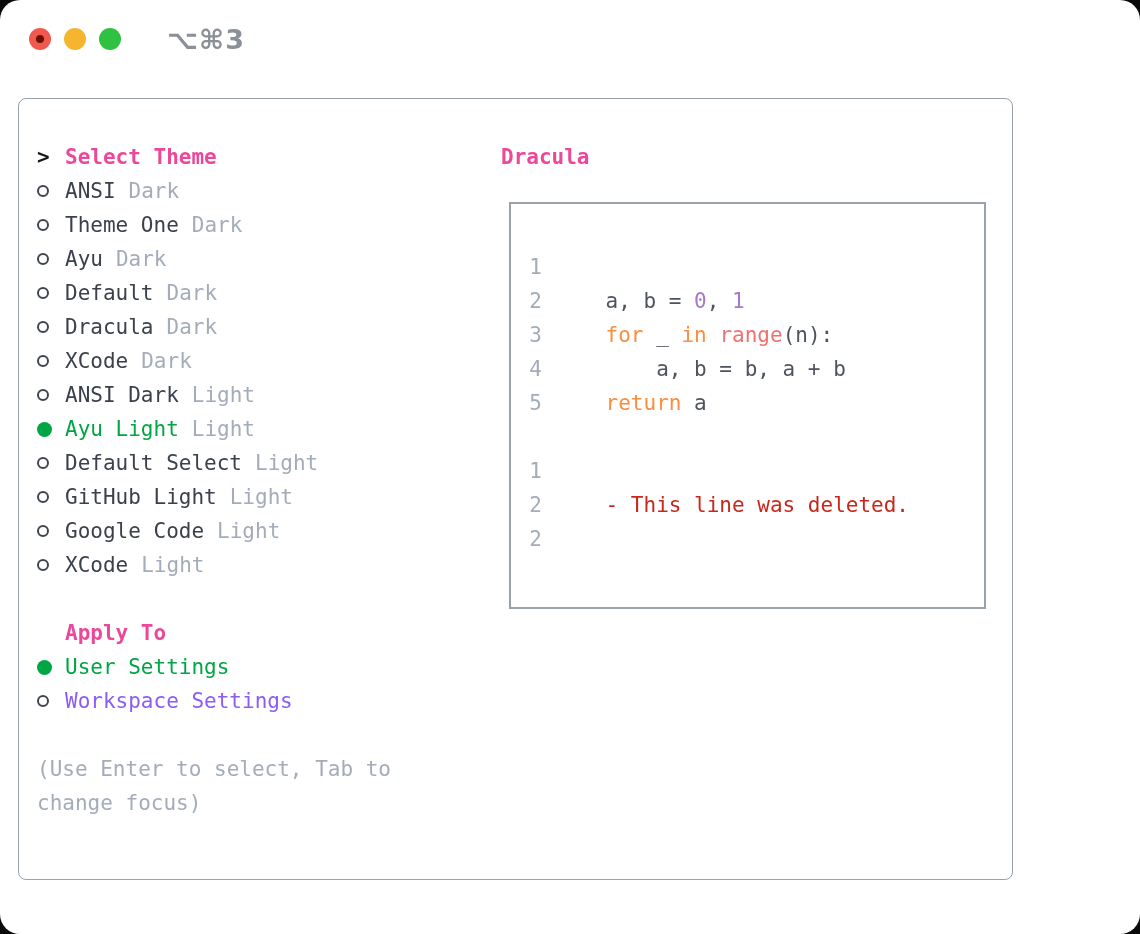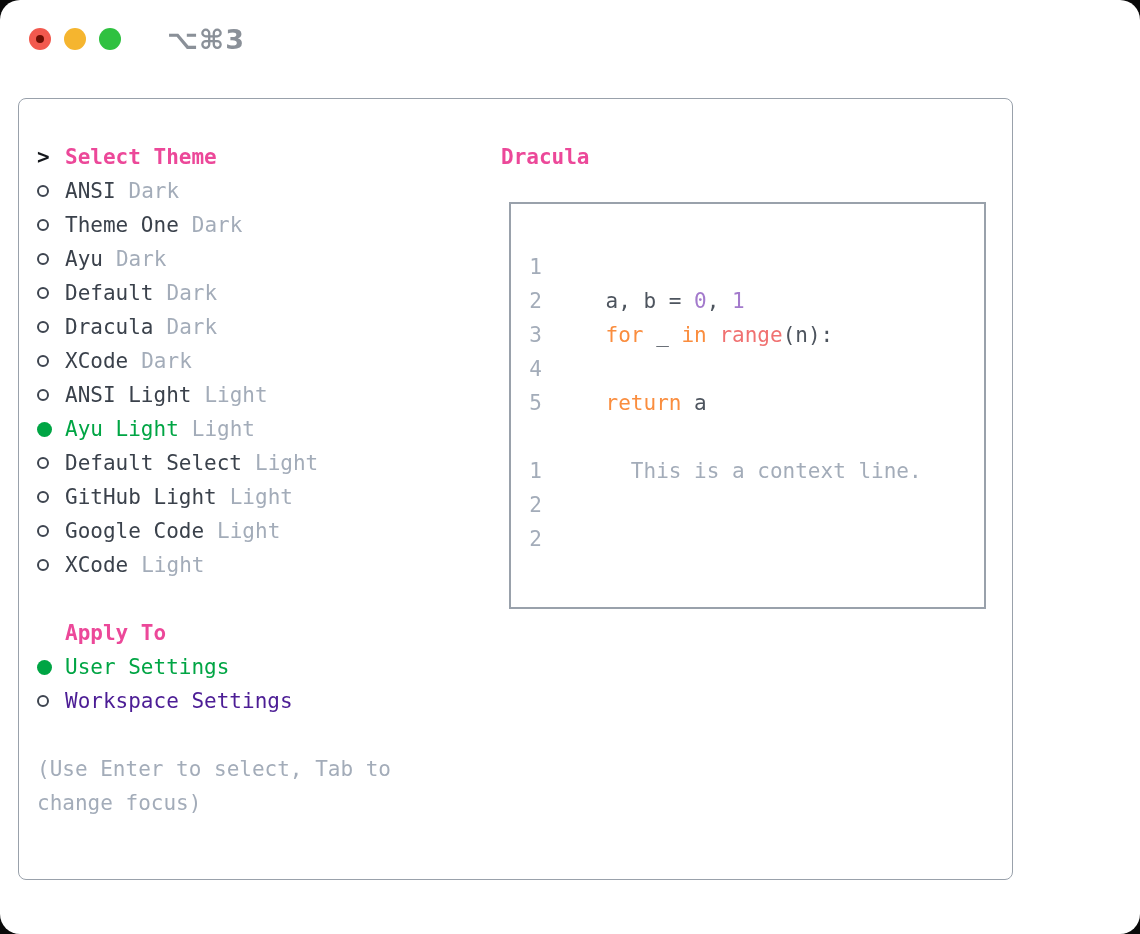--- a/index.html
+++ b/index.html
@@ -34,21 +34,21 @@
   .hdr { font-weight:bold; color:#ec4899; }
   .prompt { font-weight:bold; color:#14171c; font-size:21px; }
 
   .dot { width:12px; height:12px; border:2px solid #3e4550; border-radius:50%; }
   .dot-filled { width:15px; height:15px; border-radius:50%; background:var(--accent-green); }
 
   .left-col { position:absolute; left:18px; top:41px; }
   .name { color:#3a414b; }
   .name.sel { color:var(--accent-green); }
   .variant { color:var(--muted); margin-left:13px; }
-  .apply-label { color:#4c1d95; }
+  .apply-label { color:#8b5cf6; }
   .apply-label.sel { color:var(--accent-green); }
   .hint { color:var(--muted); }
 
   
   .preview-hdr { position:absolute; left:482px; top:41px; }
   .preview-box {
     position:absolute; left:490px; top:103px; width:477px; height:407px;
     border:2px solid #99a1ab; background:#ffffff; padding:46px 0 0 18px; overflow:hidden;
   }
   .code-line { height:34px; font-size:21px; white-space:pre; display:flex; align-items:center; }
@@ -84,21 +84,21 @@
         <span class="hdr">Select Theme</span>
       </div>
 
       <div id="theme-items">
           <div class="row"><span class="icon-col"><span class="dot"></span></span><span class="name">ANSI</span><span class="variant">Dark</span></div>
           <div class="row"><span class="icon-col"><span class="dot"></span></span><span class="name">Theme One</span><span class="variant">Dark</span></div>
           <div class="row"><span class="icon-col"><span class="dot"></span></span><span class="name">Ayu</span><span class="variant">Dark</span></div>
           <div class="row"><span class="icon-col"><span class="dot"></span></span><span class="name">Default</span><span class="variant">Dark</span></div>
           <div class="row"><span class="icon-col"><span class="dot"></span></span><span class="name">Dracula</span><span class="variant">Dark</span></div>
           <div class="row"><span class="icon-col"><span class="dot"></span></span><span class="name">XCode</span><span class="variant">Dark</span></div>
-          <div class="row"><span class="icon-col"><span class="dot"></span></span><span class="name">ANSI Light</span><span class="variant">Light</span></div>
+          <div class="row"><span class="icon-col"><span class="dot"></span></span><span class="name">ANSI Dark</span><span class="variant">Light</span></div>
           <div class="row"><span class="icon-col"><span class="dot-filled"></span></span><span class="name sel">Ayu Light</span><span class="variant">Light</span></div>
           <div class="row"><span class="icon-col"><span class="dot"></span></span><span class="name">Default Select</span><span class="variant">Light</span></div>
           <div class="row"><span class="icon-col"><span class="dot"></span></span><span class="name">GitHub Light</span><span class="variant">Light</span></div>
           <div class="row"><span class="icon-col"><span class="dot"></span></span><span class="name">Google Code</span><span class="variant">Light</span></div>
           <div class="row"><span class="icon-col"><span class="dot"></span></span><span class="name">XCode</span><span class="variant">Light</span></div>
         </div>
 
       <div class="row"></div>
 
       <div class="row">
@@ -119,23 +119,23 @@
 
     <div class="row preview-hdr">
       <span class="hdr">Dracula</span>
     </div>
 
     <div class="preview-box">
       <div id="code-lines">
           <div class="code-line"><span class="gutter">1</span></div>
           <div class="code-line"><span class="gutter">2</span><span class="content"><span>    a, b = </span><span class="tok-number">0</span><span>, </span><span class="tok-number">1</span></span></div>
           <div class="code-line"><span class="gutter">3</span><span class="content"><span>    </span><span class="tok-keyword">for</span><span> _ </span><span class="tok-keyword">in</span><span> </span><span class="tok-builtin">range</span><span>(n):</span></span></div>
-          <div class="code-line"><span class="gutter">4</span></div>
+          <div class="code-line"><span class="gutter">4</span><span class="content"><span>        a, b = b, a + b</span></span></div>
           <div class="code-line"><span class="gutter">5</span><span class="content"><span>    </span><span class="tok-keyword">return</span><span> a</span></span></div>
           <div class="code-line"><span class="gutter"></span><span class="content"></span></div>
-          <div class="code-line"><span class="gutter">1</span><span class="content"><span class="tok-context">      This is a context line.</span></span></div>
-          <div class="code-line"><span class="gutter">2</span></div>
+          <div class="code-line"><span class="gutter">1</span></div>
+          <div class="code-line"><span class="gutter">2</span><span class="content"><span class="tok-deleted">    - This line was deleted.</span></span></div>
           <div class="code-line"><span class="gutter">2</span></div>
         </div>
     </div>
 
   </div>
 </div>
 
 </body></html>

